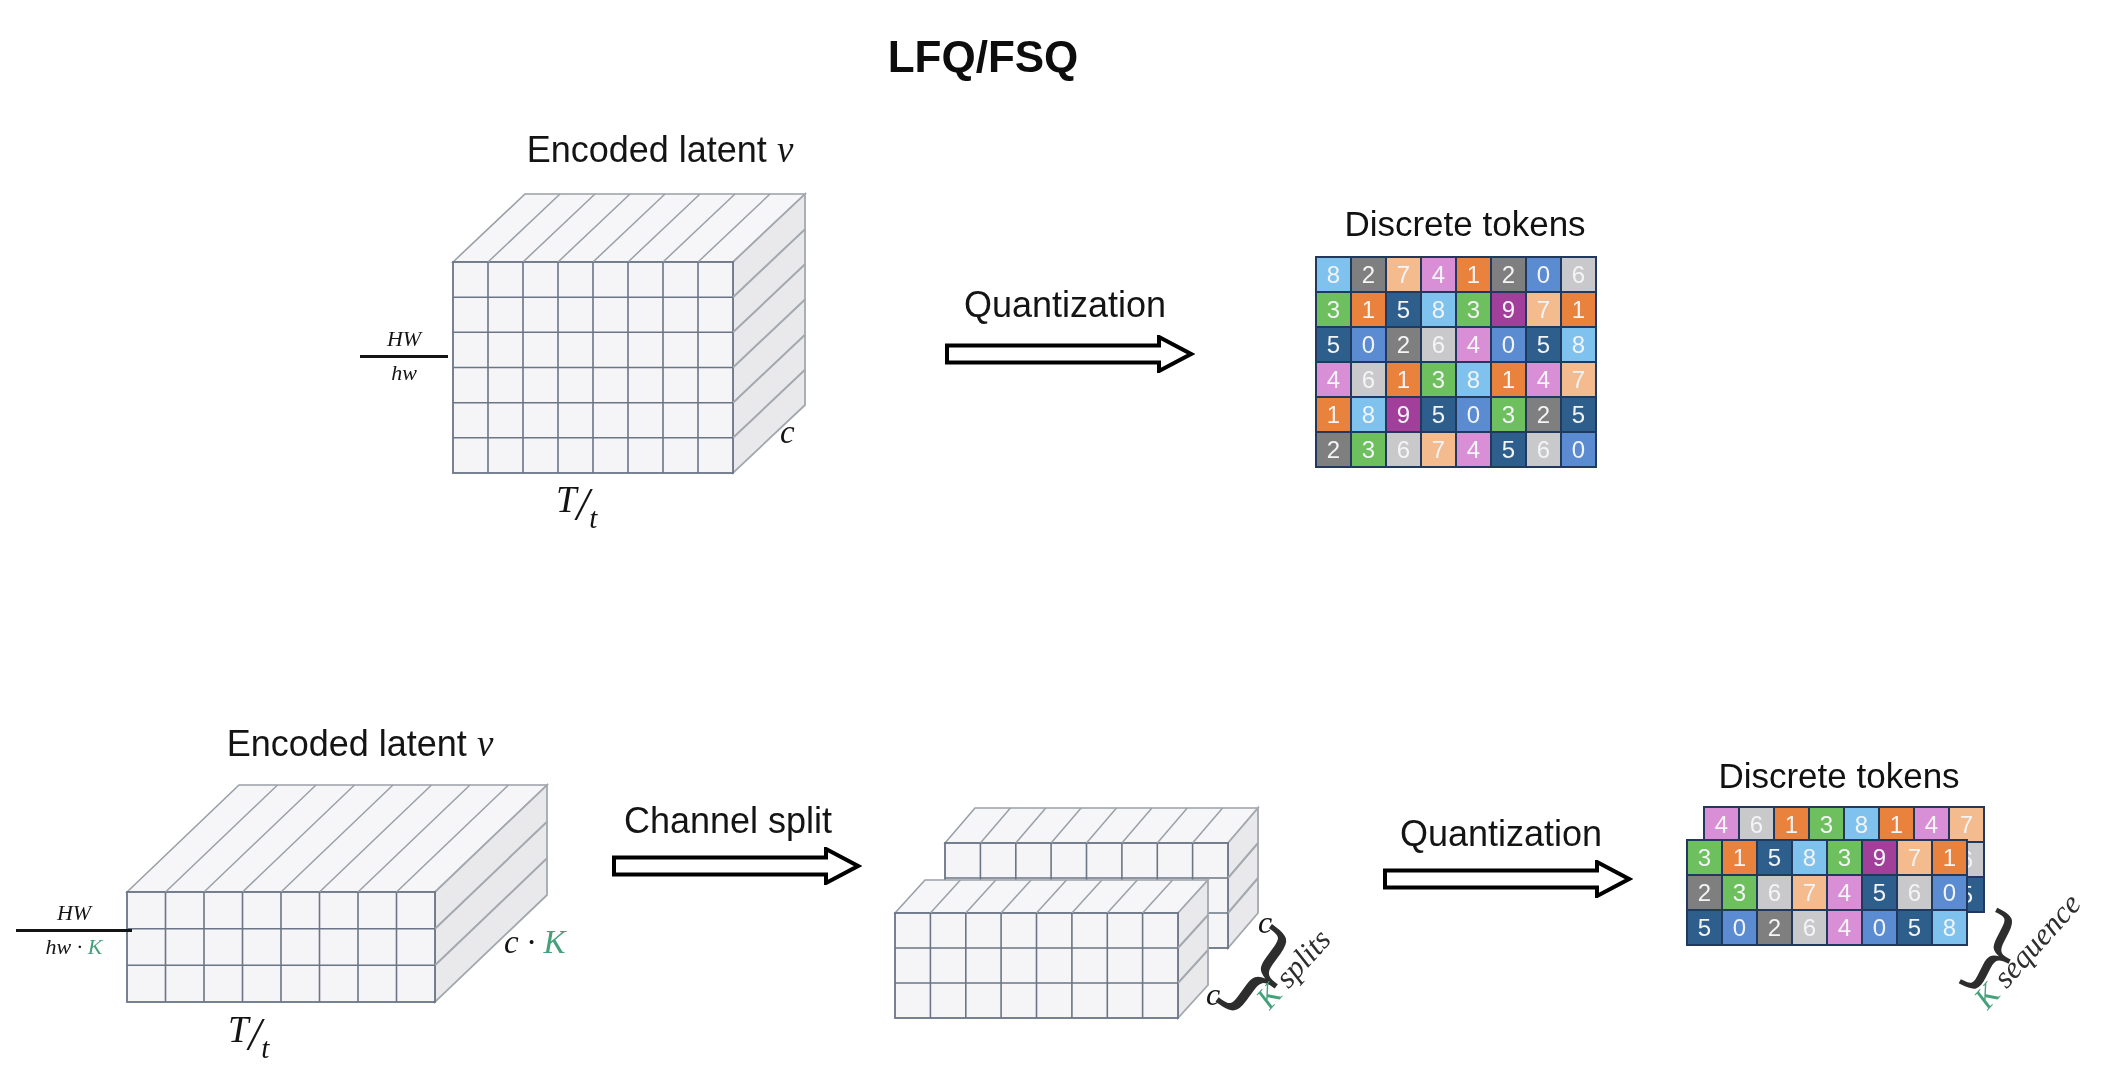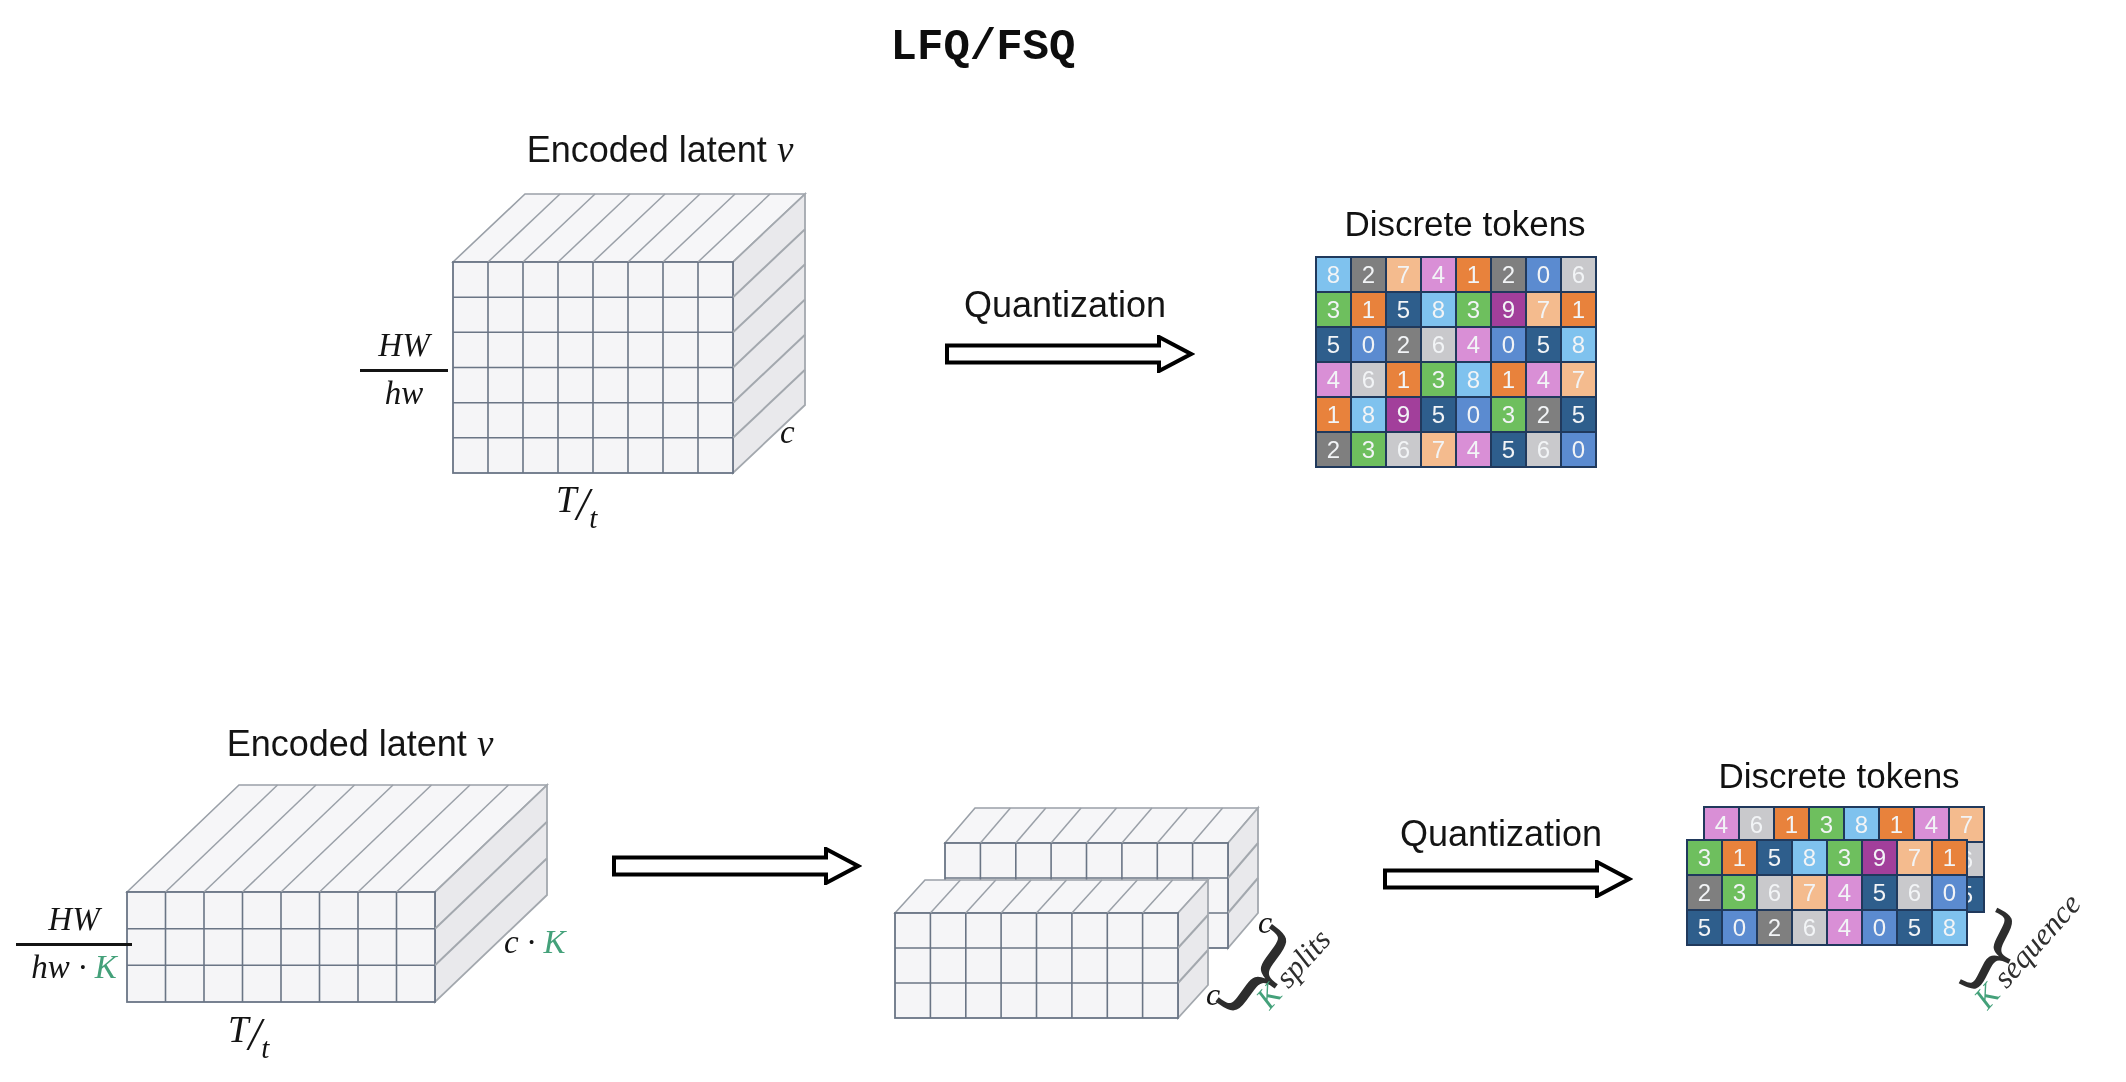--- a/index.html
+++ b/index.html
@@ -5,21 +5,21 @@
   html,body{margin:0;padding:0;background:#fff;}
   #stage{position:relative;width:2126px;height:1082px;background:#ffffff;
          font-family:"Liberation Sans",sans-serif;overflow:hidden;color:#111;}
   .abs{position:absolute;}
   .title{font-weight:700;font-size:44px;color:#0d0d0d;text-align:center;white-space:nowrap;}
   .title2{font-weight:700;font-size:42px;color:#0d0d0d;text-align:center;white-space:nowrap;}
   .label{font-size:36px;color:#141414;text-align:center;white-space:nowrap;}
   .serif-var{font-family:"Liberation Serif",serif;font-style:italic;}
   .math{font-family:"Liberation Serif",serif;font-style:italic;font-size:33px;color:#141414;white-space:nowrap;}
   .fraction{text-align:center;font-family:"Liberation Serif",serif;font-style:italic;
-            font-size:33px;color:#141414;line-height:1.2;}
+            font-size:22px;color:#141414;line-height:1.2;}
   .frac-bar{border-top:3px solid #141414;margin:3px 0 2px 0;}
   .tt{font-family:"Liberation Serif",serif;font-style:italic;color:#141414;font-size:37px;white-space:nowrap;}
   .tt .slash{font-size:46px;vertical-align:-8px;}
   .tt .sub{font-size:29px;vertical-align:-16px;}
   .token-grid{display:grid;grid-template-columns:repeat(8,33px);grid-auto-rows:33px;gap:2px;padding:2px;width:282px;box-sizing:border-box;}
   .token-grid .cell{display:flex;align-items:center;justify-content:center;
                     font-size:24px;line-height:1;font-family:"Liberation Sans",sans-serif;}
   .token-grid .cell.ghost{background:transparent;}
   .tokens-title{font-size:35px;color:#111;text-align:center;white-space:nowrap;}
   .brace{font-family:"DejaVu Serif",serif;color:#2d2d2d;line-height:1;text-align:center;font-weight:400;}
@@ -32,21 +32,21 @@
   .gl-front{stroke:#6a7585;stroke-width:1.6;}
   .gl-top{stroke:#9aa0a8;stroke-width:1.5;}
   .gl-right{stroke:#a3a8ae;stroke-width:2;}
   .block-arrow{fill:#ffffff;stroke:#000000;stroke-width:4;stroke-linejoin:miter;}
 </style>
 </head>
 <body>
 
 <div id="stage">
 
-  <div class="abs title" style="left:763px;top:22px;width:440px;font-family:Liberation Mono, monospace;">LFQ/FSQ</div>
+  <div class="abs title" style="left:763px;top:32px;width:440px;">LFQ/FSQ</div>
 
   <div class="abs label" style="left:500px;top:128px;width:320px;">
     <span>Encoded latent</span>
     <span class="serif-var" style="font-size:37px;">v</span>
   </div>
 
   <svg class="abs" style="left:360px;top:176px;" width="460" height="330" viewBox="0 0 460 330">
     <polygon class="face-top" points="93,86 165,18 445,18 373,86"></polygon>
     <polygon class="face-right" points="373,86 445,18 445,229 373,297"></polygon>
     <rect class="face-front" x="93" y="86" width="280" height="211"></rect>
@@ -198,20 +198,21 @@
   <div class="abs tt" style="left:228px;top:1008px;">
     <span>T</span><span class="slash">/</span><span class="sub">t</span>
   </div>
 
   <div class="abs math" style="left:504px;top:924px;">
     <span>c</span>
     <span>·</span>
     <span class="k-green" style="color: rgb(68, 161, 122);">K</span>
   </div>
 
+  <div class="abs label" style="left:578px;top:800px;width:300px;">Channel split</div>
 
   <svg class="abs" style="left:612px;top:847px;" width="250" height="38" viewBox="0 0 250 38">
     <polygon class="block-arrow" points="2,10.5 214,10.5 214,2 246,19 214,36 214,27.5 2,27.5"></polygon>
   </svg>
 
   <svg class="abs" style="left:885px;top:795px;" width="440" height="235" viewBox="0 0 440 235">
 
     <g>
       <polygon class="face-top" points="60,48 90,13 373,13 343,48"></polygon>
       <polygon class="face-right" points="343,48 373,13 373,118 343,153"></polygon>

